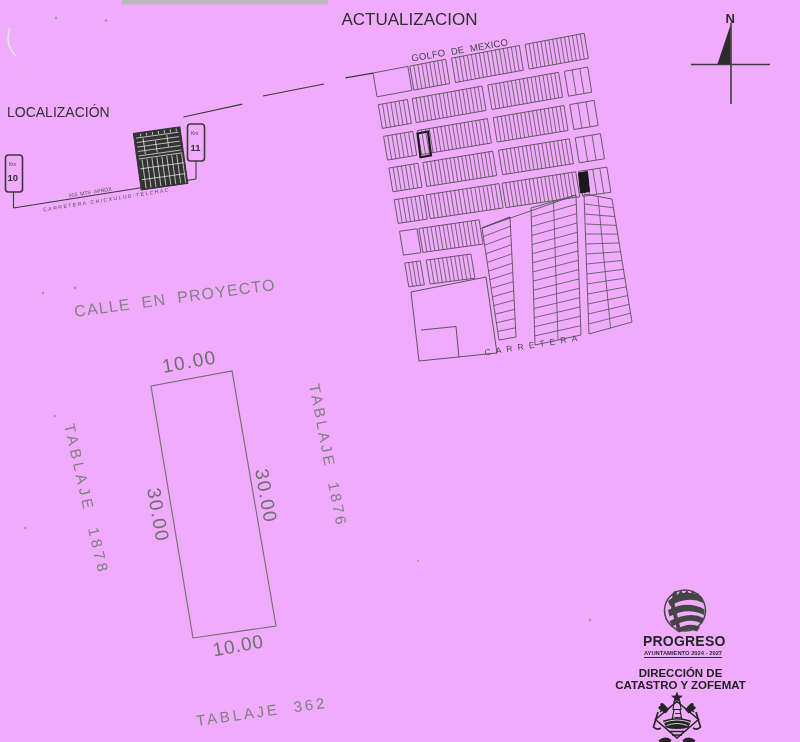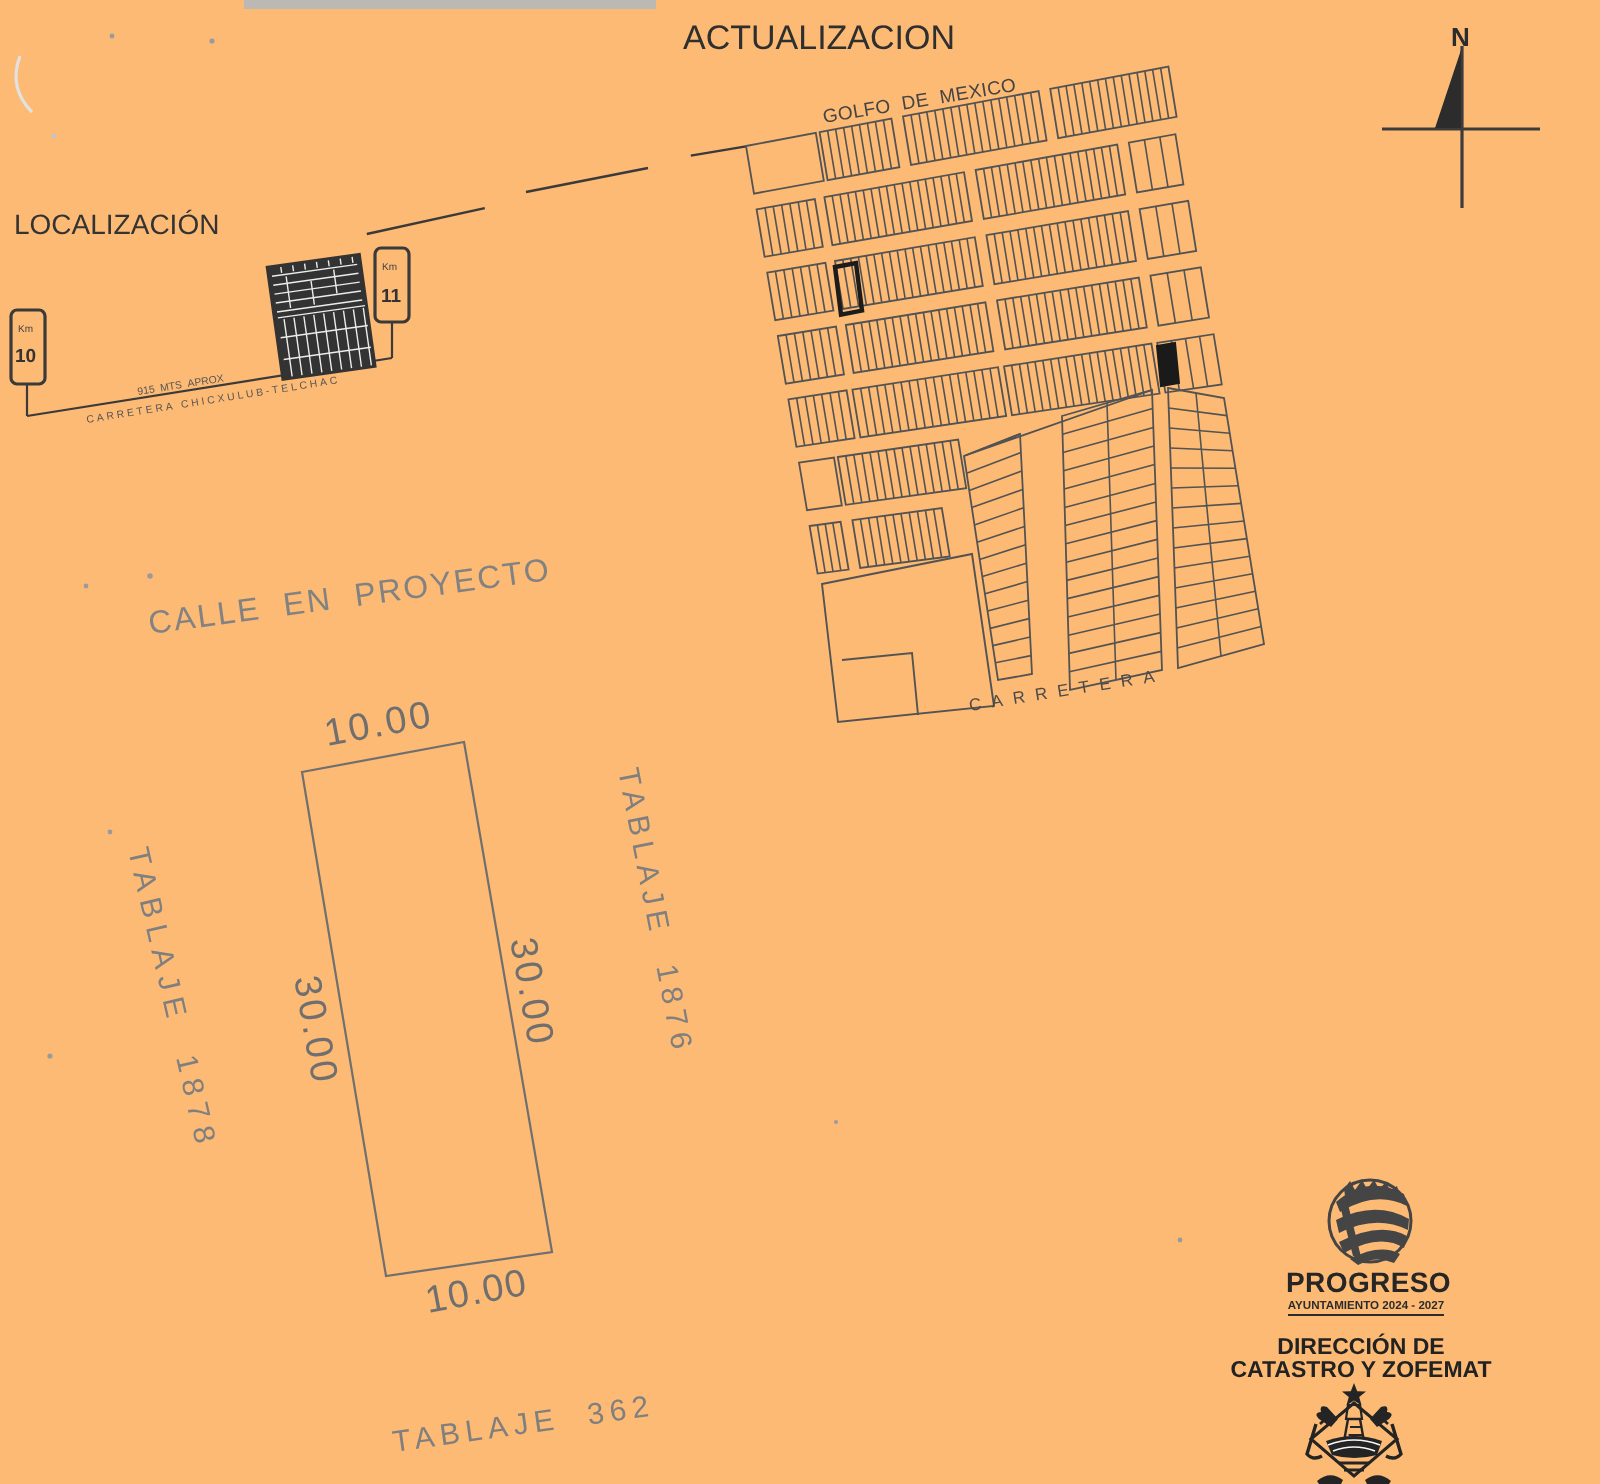--- a/index.html
+++ b/index.html
@@ -1,16 +1,16 @@
 <!DOCTYPE html>
 <html><head>
 <meta charset="utf-8">
 <style>
   html,body{margin:0;padding:0;background:#ffffff;}
-  #page{width:800px;height:742px;position:relative;background:#fdba74;overflow:hidden;}
+  #page{width:800px;height:742px;position:relative;background:#f0abfc;overflow:hidden;}
 </style>
 </head>
 <body>
 <div id="page">
 <svg width="800" height="742" viewBox="0 0 800 742" xmlns="http://www.w3.org/2000/svg">
 
 <rect x="122" y="0" width="206" height="4.5" fill="#b8b8b8" opacity="0.95"></rect>
 
 <path d="M10 28 Q4 44 16 56" stroke="#e2e2e0" stroke-width="1.6" fill="none"></path>
 

